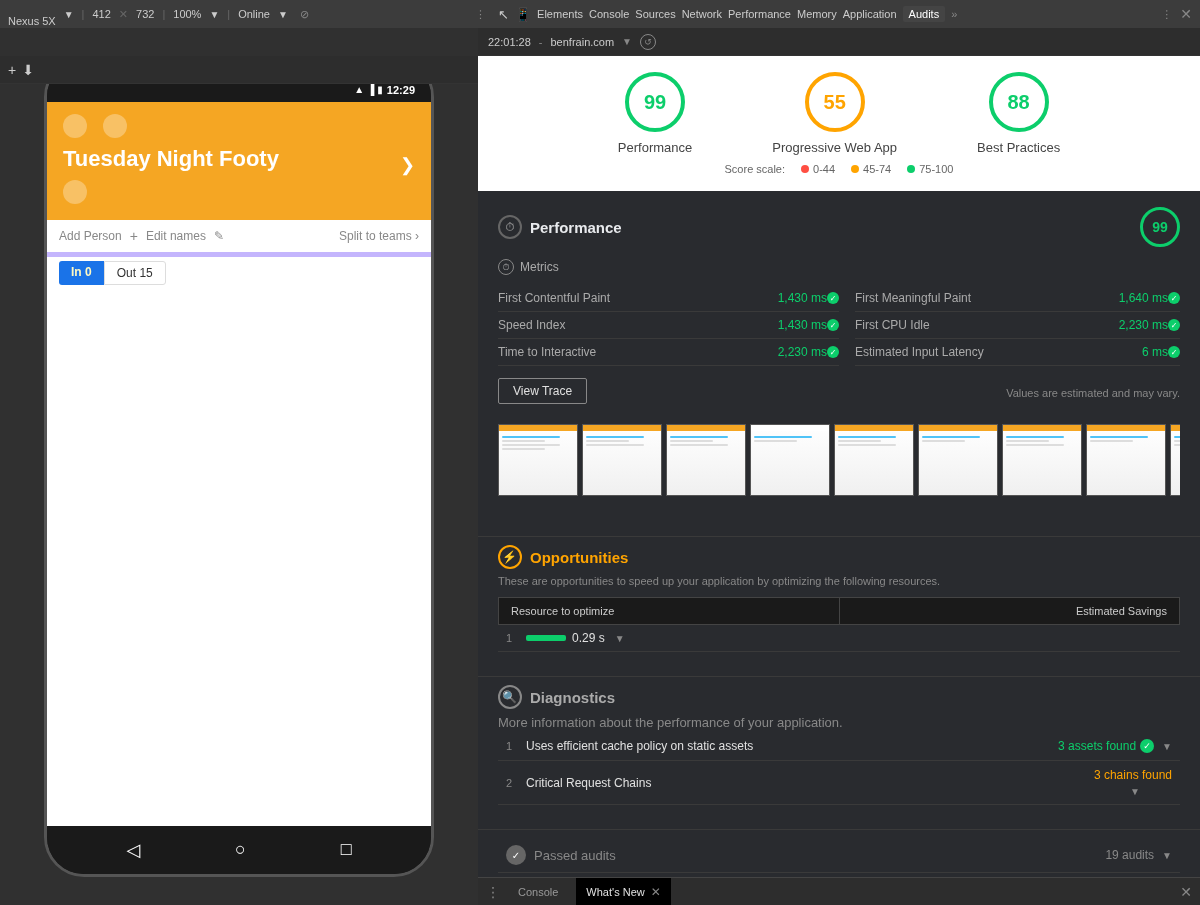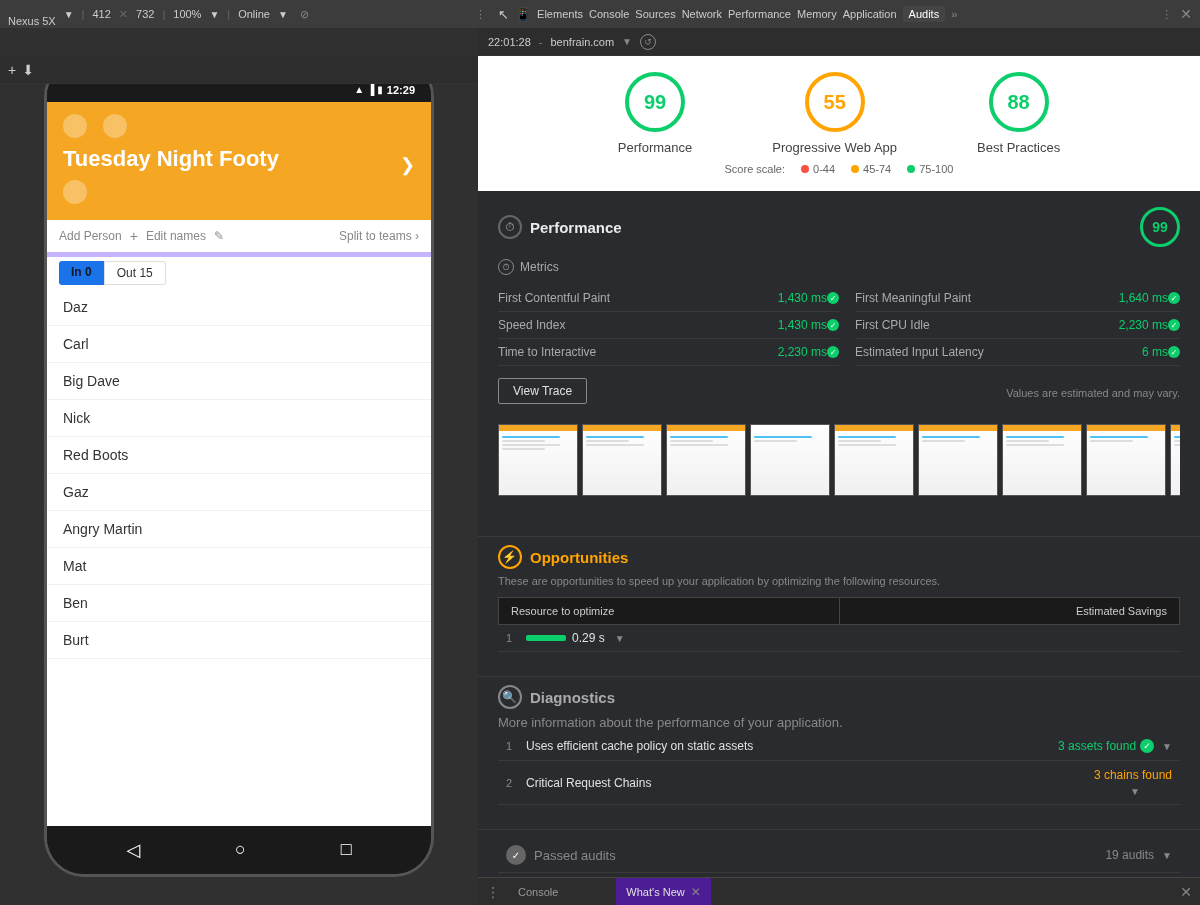--- a/index.html
+++ b/index.html
@@ -161,21 +161,21 @@
       font-size: 12px;
       color: #888;
     }
     .in-out-tabs {
       display: flex;
       padding: 4px 12px;
       gap: 0;
     }
     .in-tab {
       background: #1a73e8;
-      color: #0f172a;
+      color: #fef9c3;
       font-size: 12px;
       font-weight: 600;
       padding: 4px 12px;
       border-radius: 3px 0 0 3px;
     }
     .out-tab {
       background: #fff;
       color: #333;
       font-size: 12px;
       border: 1px solid #ddd;
@@ -601,22 +601,21 @@
       padding: 0 10px;
       height: 100%;
       display: flex;
       align-items: center;
       font-size: 11px;
       color: #999;
       cursor: pointer;
     }
     .bottom-tab.active {
       color: #e0e0e0;
-      background: #4c1d95;
-      margin-left: 40px;
+      background: #000000;
     }
     .bottom-close {
       font-size: 12px;
       color: #888;
       cursor: pointer;
       margin-left: 2px;
     }
     .bottom-right {
       margin-left: auto;
       display: flex;
@@ -710,32 +709,20 @@
             <span class="app-toolbar-text">Edit names</span>
             <span class="edit-icon">✎</span>
             <div class="split-btn">
               <span>Split to teams</span> <span>›</span>
             </div>
           </div>
           <div class="in-out-tabs">
             <div class="in-tab">In <span>0</span></div>
             <div class="out-tab">Out <span>15</span></div>
           </div>
-          <div class="player-list">
-            <div class="player-item">Daz</div>
-            <div class="player-item">Carl</div>
-            <div class="player-item">Big Dave</div>
-            <div class="player-item">Nick</div>
-            <div class="player-item">Red Boots</div>
-            <div class="player-item">Gaz</div>
-            <div class="player-item">Angry Martin</div>
-            <div class="player-item">Mat</div>
-            <div class="player-item">Ben</div>
-            <div class="player-item">Burt</div>
-          </div>
         </div>
       </div>
       <div class="phone-nav-bar">
         <span class="nav-btn">◁</span>
         <span class="nav-btn">○</span>
         <span class="nav-btn">□</span>
       </div>
     </div>
   </div>
 

